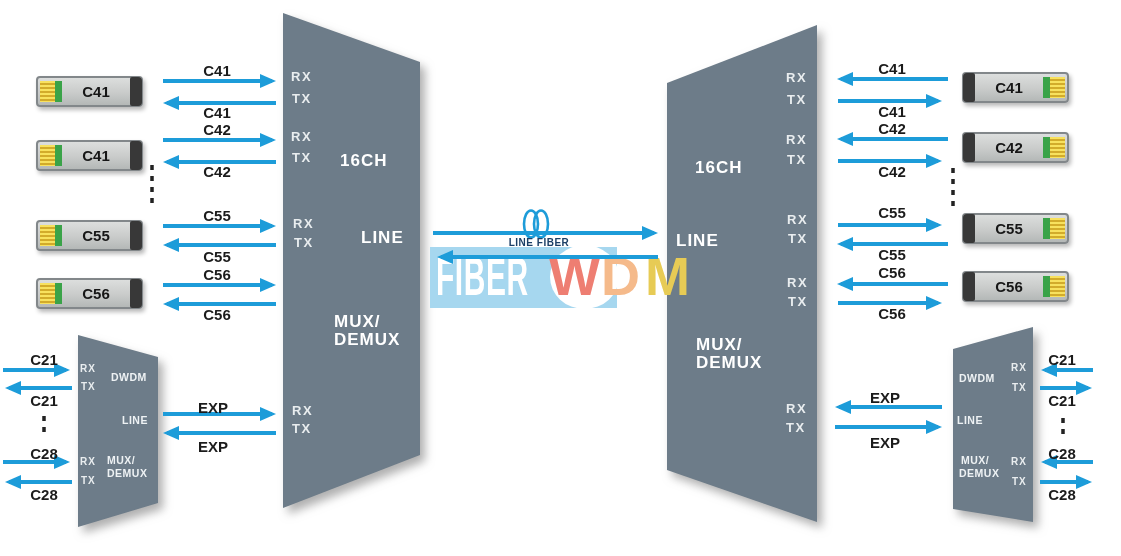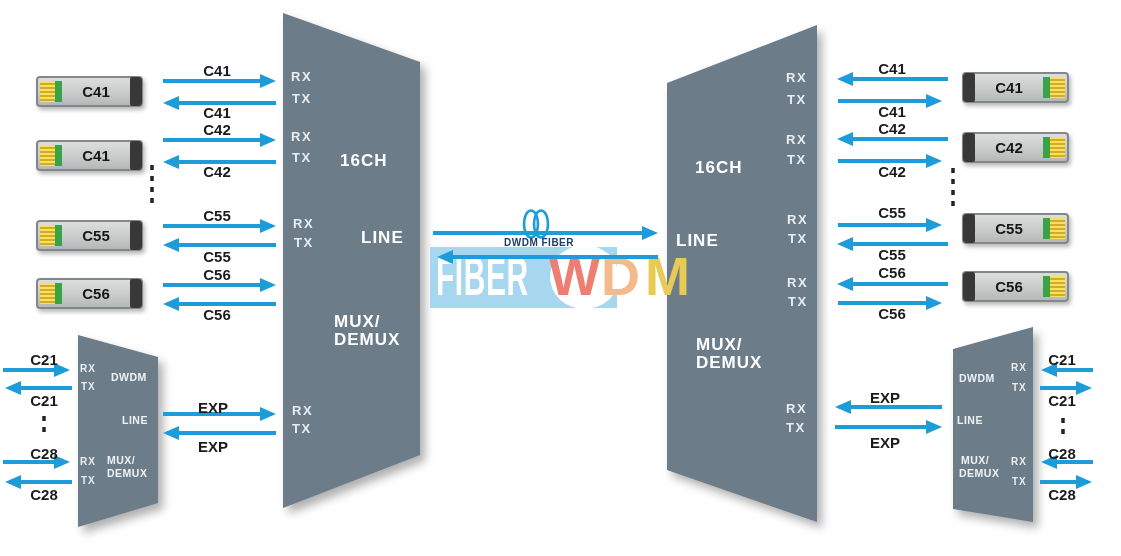--- a/index.html
+++ b/index.html
@@ -237,15 +237,15 @@
 
   <div class="t slab" style="left:959px;top:372px">DWDM</div>
   <div class="t sport" style="left:1011px;top:362px">RX</div>
   <div class="t sport" style="left:1012px;top:382px">TX</div>
   <div class="t slab" style="left:957px;top:414px">LINE</div>
   <div class="t slab" style="left:961px;top:454px">MUX/</div>
   <div class="t slab" style="left:959px;top:467px">DEMUX</div>
   <div class="t sport" style="left:1011px;top:456px">RX</div>
   <div class="t sport" style="left:1012px;top:476px">TX</div>
 
-  <div class="t dual" style="left:539px;top:237px">DWDM FIBER</div>
+  <div class="t dual" style="left:539px;top:237px">LINE FIBER</div>
 
 </div>
 
 </body></html>

